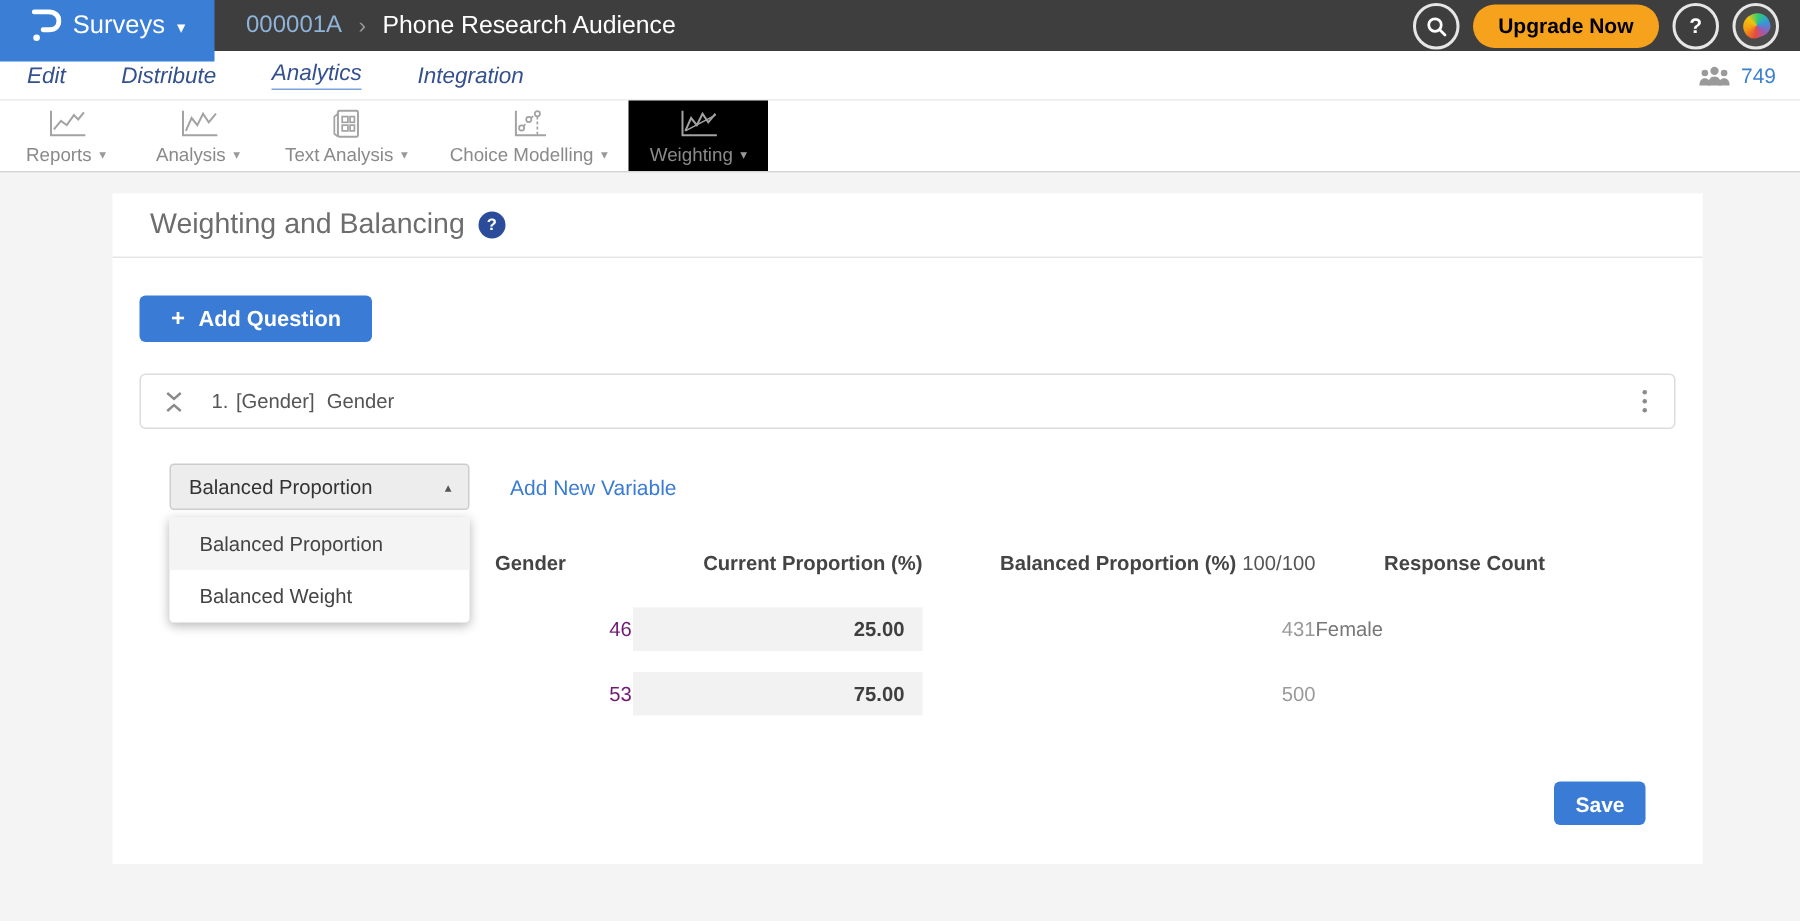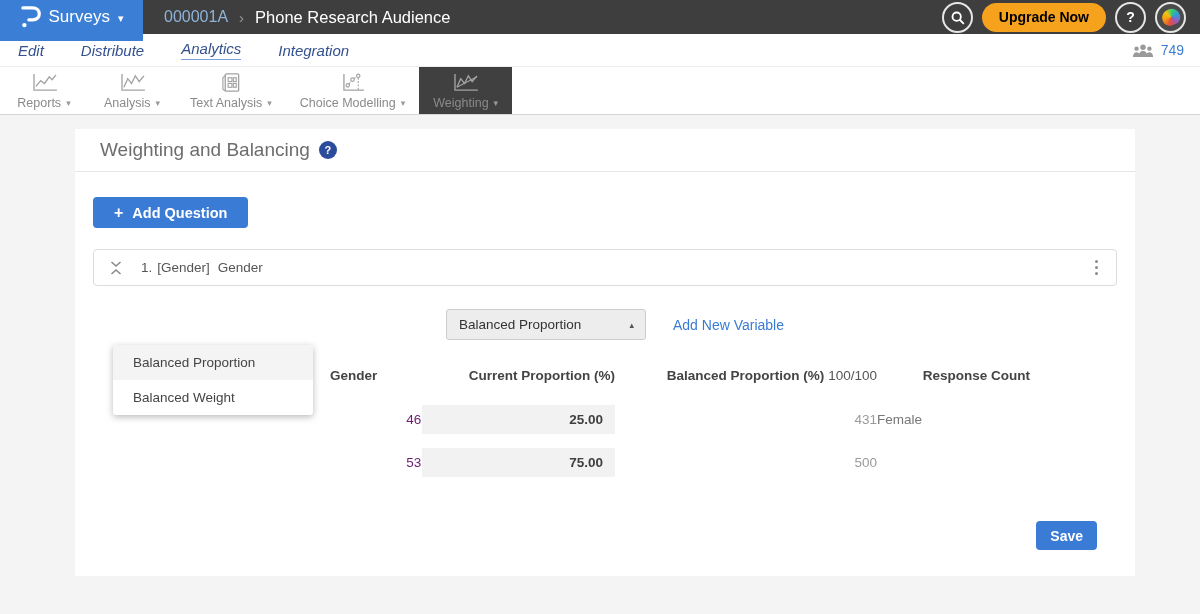--- a/index.html
+++ b/index.html
@@ -24,42 +24,42 @@
   
   .navrow { height:32px; background:#fff; display:flex; align-items:center; padding:0 16px 0 18px; }
   .nav-item { color:#33508f; font-size:15px; margin-right:37px; cursor:pointer; text-decoration:none;font-style:italic; }
   .nav-item.active { border-bottom:1px solid #7ba3d9; padding-bottom:2px; }
   .nav-right { margin-left:auto; display:flex; align-items:center; gap:7px; cursor:pointer; }
   .nav-count { color:#3c7fd0; font-size:14px; }
 
   
   .subnav { height:49px; background:#fff; border-top:1px solid #ececec; border-bottom:1px solid #d5d5d5; display:flex; align-items:stretch; }
   .subnav-item { display:flex; flex-direction:column; align-items:center; justify-content:center; gap:3px; padding:0 14px; min-width:88px; cursor:pointer; }
-  .subnav-item.active { background:#404040; }
+  .subnav-item.active { background:#000000; }
   .subnav-label { font-size:12.5px; color:#8a8a8a; display:flex; align-items:center; gap:5px; }
   .subnav-caret { font-size:9px; color:#9a9a9a; }
 
   
   .card { width:1060px; margin:14px 0 0 75px; background:#fff; min-height:447px; }
   .card-title-row { height:43px; border-bottom:1px solid #e6e6e6; display:flex; align-items:center; gap:9px; padding:0 25px; }
   .page-title { font-size:19px; color:#6d6d6d; }
   .help-icon { width:18px; height:18px; border-radius:50%; background:#2b4c9b; color:#fff; font-size:11px; font-weight:bold; display:flex; align-items:center; justify-content:center; cursor:pointer; }
   .card-body { padding:25px 18px 0 18px; }
 
   .add-question-btn { background:#3a7bd5; color:#fff; border:none; border-radius:4px; height:31px; padding:0 21px; font-family:"Liberation Sans",sans-serif; font-size:14.5px; font-weight:bold; display:flex; align-items:center; gap:9px; cursor:pointer; }
   .plus-glyph { font-size:16px; font-weight:bold; }
 
   .question-panel { margin-top:21px; height:37px; border:1px solid #dcdcdc; border-radius:4px; background:#fff; display:flex; align-items:center; padding:0 14px 0 16px; }
   .collapse-icon { cursor:pointer; display:flex; }
   .panel-title { margin-left:19px; font-size:13.5px; color:#555; display:flex; gap:5px; }
   .panel-title .code { margin-right:3px; }
   .kebab { margin-left:auto; display:flex; flex-direction:column; gap:3px; cursor:pointer; padding:4px; }
   .kebab i { width:3px; height:3px; border-radius:50%; background:#8a8a8a; }
 
-  .controls-row { margin:23px 0 0 20px; display:flex; align-items:center; position:relative;justify-content:center; }
+  .controls-row { margin:23px 0 0 20px; display:flex; align-items:center; position:relative; }
   .mode-select { width:200px; height:31px; background:#ededed; border:1px solid #cdcdcd; border-radius:3px; display:flex; align-items:center; justify-content:space-between; padding:0 11px 0 12px; cursor:pointer; }
   .mode-select-value { font-size:13.5px; color:#333; }
   .mode-select-caret { font-size:9px; color:#555; }
   .select-menu { position:absolute; top:36px; left:0; width:200px; background:#fff; box-shadow:0 2px 7px rgba(0,0,0,0.28); border-radius:0 0 3px 3px; z-index:9; }
   .select-option { height:35px; display:flex; align-items:center; padding-left:20px; font-size:13.5px; color:#444; cursor:pointer; }
   .select-option.highlight { background:#f4f4f4; }
   .add-variable-link { margin-left:27px; color:#3a7bd5; font-size:14px; text-decoration:none; cursor:pointer; }
 
   .wtable { margin:28px 0 0 237px; display:grid; grid-template-columns:110px 175px 262px 153px; align-items:center; }
   .th { font-size:13.5px; font-weight:bold; color:#444; height:30px; display:flex; align-items:flex-start; }

